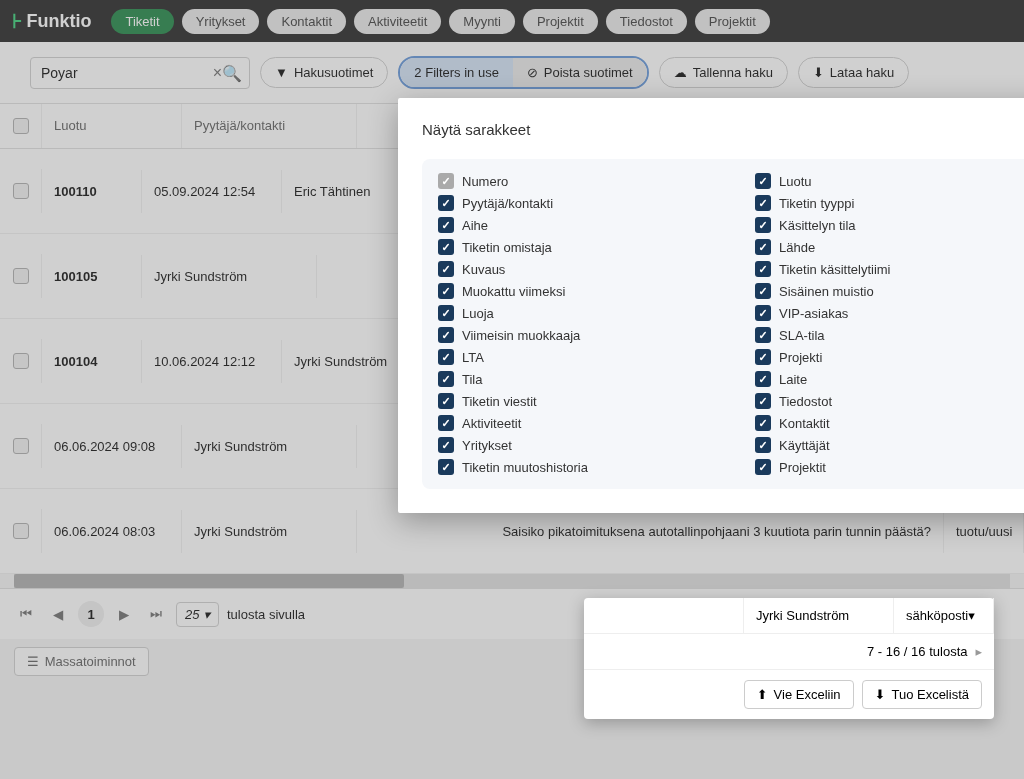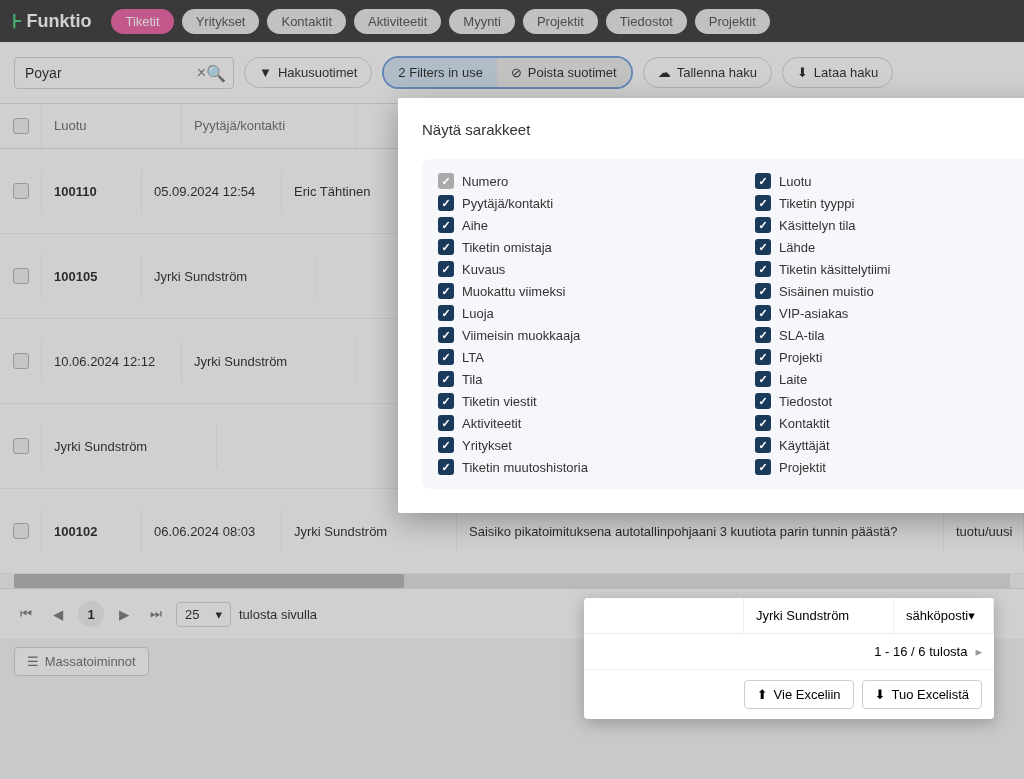--- a/index.html
+++ b/index.html
@@ -2,50 +2,50 @@
 <html><head>
 <meta charset="utf-8">
 <style>
 * { box-sizing: border-box; margin: 0; padding: 0; font-family: Arial, sans-serif; }
 body { background: #f5f5f5; width: 1024px; height: 779px; overflow: hidden; position: relative; }
 
 .topbar { background: #1a1a1a; height: 42px; display: flex; align-items: center; padding: 0 12px; gap: 8px; }
 .logo { display: flex; align-items: center; gap: 4px; color: #fff; font-weight: bold; font-size: 18px; margin-right: 12px; }
 .logo-f { color: #2ecc71; font-size: 20px; }
 .nav-pill { background: #e8e8e8; color: #333; padding: 5px 14px; border-radius: 14px; font-size: 13px; cursor: pointer; border: none; }
-.nav-pill.active { background: #ec4899; color: #fff; }
-
-.toolbar { padding: 14px 14px; display: flex; align-items: center; gap: 10px; background: #fff; }
+.nav-pill.active { background: #15803d; color: #fff; }
+
+.toolbar { padding: 14px 30px; display: flex; align-items: center; gap: 10px; background: #fff; }
 .search-wrap { position: relative; width: 220px; }
 .search-input { width: 100%; padding: 7px 50px 7px 10px; border: 1px solid #ccc; border-radius: 4px; font-size: 14px; }
 .search-clear { position: absolute; right: 28px; top: 50%; transform: translateY(-50%); cursor: pointer; color: #666; font-size: 16px; }
 .search-icon { position: absolute; right: 8px; top: 50%; transform: translateY(-50%); color: #666; }
 .tb-btn { padding: 7px 14px; border: 1px solid #ccc; background: #fff; border-radius: 16px; font-size: 13px; cursor: pointer; display: inline-flex; align-items: center; gap: 6px; }
 .filters-group { display: inline-flex; border: 2px solid #5a8fd6; border-radius: 18px; overflow: hidden; }
 .filters-group .tb-btn { border: none; border-radius: 0; }
 .filters-use { background: #cfe0f5; }
 .filters-clear { background: #e8e8e8; }
 
 .table { background: #fff; border-top: 1px solid #ddd; }
 .thead { display: flex; border-bottom: 1px solid #ddd; font-size: 13px; color: #555; }
 .th, .td { padding: 14px 12px; border-right: 1px solid #eee; }
 .col-check { width: 42px; display: flex; align-items: center; justify-content: center; }
 .col-num { width: 100px; font-weight: bold; }
 .col-luotu { width: 140px; }
 .col-pyy { width: 175px; }
-.col-desc { flex: 1; }
+.col-desc { flex: 1; text-align: right; }
 .col-tila { width: 80px; }
 .trow { display: flex; border-bottom: 1px solid #eee; font-size: 13px; min-height: 85px; align-items: center; }
 .checkbox { width: 16px; height: 16px; border: 1px solid #aaa; border-radius: 3px; background: #f0f0f0; }
 .sort-arrow { color: #888; margin-left: 4px; }
 
 .pager-row { padding: 12px 14px; display: flex; align-items: center; gap: 8px; background: #fff; border-top: 1px solid #ddd; font-size: 13px; }
 .pager-btn { width: 24px; height: 24px; border: none; background: none; cursor: pointer; color: #666; display: inline-flex; align-items: center; justify-content: center; }
 .pager-current { width: 26px; height: 26px; border-radius: 50%; background: #eee; display: inline-flex; align-items: center; justify-content: center; font-weight: bold; }
-.page-size { border: 1px solid #ccc; border-radius: 4px; padding: 4px 8px; display: inline-flex; align-items: center; gap: 16px; }
+.page-size { border: 1px solid #ccc; border-radius: 4px; padding: 4px 8px; display: inline-flex; align-items: center; gap: 4px; font-style: italic; }
 .mass-btn { margin: 8px 14px; padding: 6px 12px; border: 1px solid #ccc; background: #fff; border-radius: 4px; font-size: 13px; display: inline-flex; align-items: center; gap: 6px; color: #555; }
 
 .dim-overlay { position: absolute; inset: 0; background: rgba(120,120,120,0.35); }
 
 .modal { position: absolute; left: 398px; top: 98px; width: 674px; background: #fff; border-radius: 2px; box-shadow: 0 8px 30px rgba(0,0,0,0.3); padding: 20px 24px 24px; }
 .modal-head { display: flex; justify-content: space-between; align-items: center; margin-bottom: 18px; }
 .modal-title { font-size: 15px; color: #333; }
 .modal-close { font-size: 20px; cursor: pointer; color: #666; background: none; border: none; }
 .cols-box { background: #f5f7fa; border-radius: 8px; padding: 14px 16px; display: flex; gap: 40px; }
 .col-list { flex: 1; display: flex; flex-direction: column; gap: 6px; }
@@ -140,38 +140,39 @@
         </div>
     <div class="td col-num">100105</div>
     <div class="td col-pyy">Jyrki Sundström</div>
     <div class="td col-desc"></div>
     <div class="td col-tila"></div>
       </div>
       <div class="trow">
     <div class="td col-check">
           <div class="checkbox"></div>
         </div>
+    <div class="td col-num">100104</div>
     <div class="td col-luotu">10.06.2024 12:12</div>
     <div class="td col-pyy">Jyrki Sundström</div>
     <div class="td col-desc"></div>
     <div class="td col-tila">usi</div>
       </div>
       <div class="trow">
     <div class="td col-check">
           <div class="checkbox"></div>
         </div>
+    <div class="td col-luotu">06.06.2024 09:08</div>
     <div class="td col-pyy">Jyrki Sundström</div>
     <div class="td col-desc"></div>
     <div class="td col-tila"></div>
       </div>
       <div class="trow">
     <div class="td col-check">
           <div class="checkbox"></div>
         </div>
-    <div class="td col-num">100102</div>
     <div class="td col-luotu">06.06.2024 08:03</div>
     <div class="td col-pyy">Jyrki Sundström</div>
     <div class="td col-desc">Saisiko pikatoimituksena autotallinpohjaani 3 kuutiota parin tunnin päästä?</div>
     <div class="td col-tila">tuotu/uusi</div>
       </div>
     </div>
 </div>
 
 <div class="hscroll">
     <div class="hscroll-thumb"></div>
@@ -324,21 +325,21 @@
 
 <div class="bottom-panel">
   <div class="bp-row1">
     <div class="bp-cell" style="flex:1"></div>
     <div class="bp-cell" style="width:150px">Jyrki Sundström</div>
     <div class="bp-cell" style="width:100px;display:flex;align-items:center;">
         <span>sähköposti</span>
         <span>▾</span>
       </div>
   </div>
-  <div class="bp-row2"><span style="float:right;margin-left:8px;color:#999">▸</span><span>1 - 16 / 6 tulosta</span></div>
+  <div class="bp-row2"><span style="float:right;margin-left:8px;color:#999">▸</span><span>7 - 16 / 16 tulosta</span></div>
   <div class="bp-row3">
     <button class="bp-btn">
         <span>⬆</span>
         <span>Vie Exceliin</span>
       </button>
     <button class="bp-btn">
         <span>⬇</span>
         <span>Tuo Excelistä</span>
       </button>
   </div>

